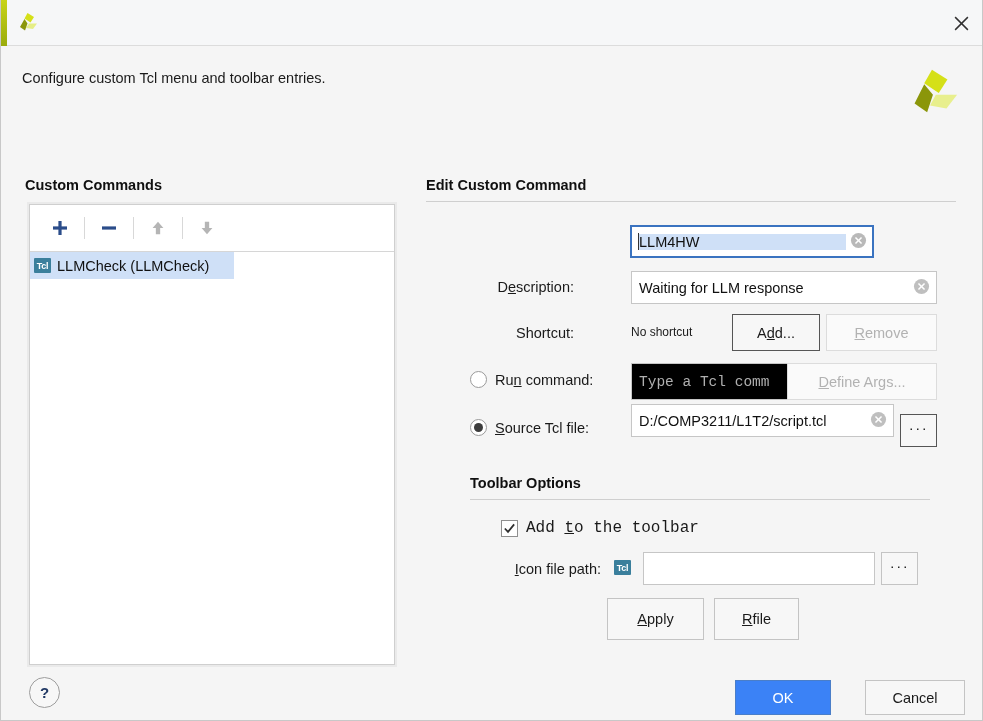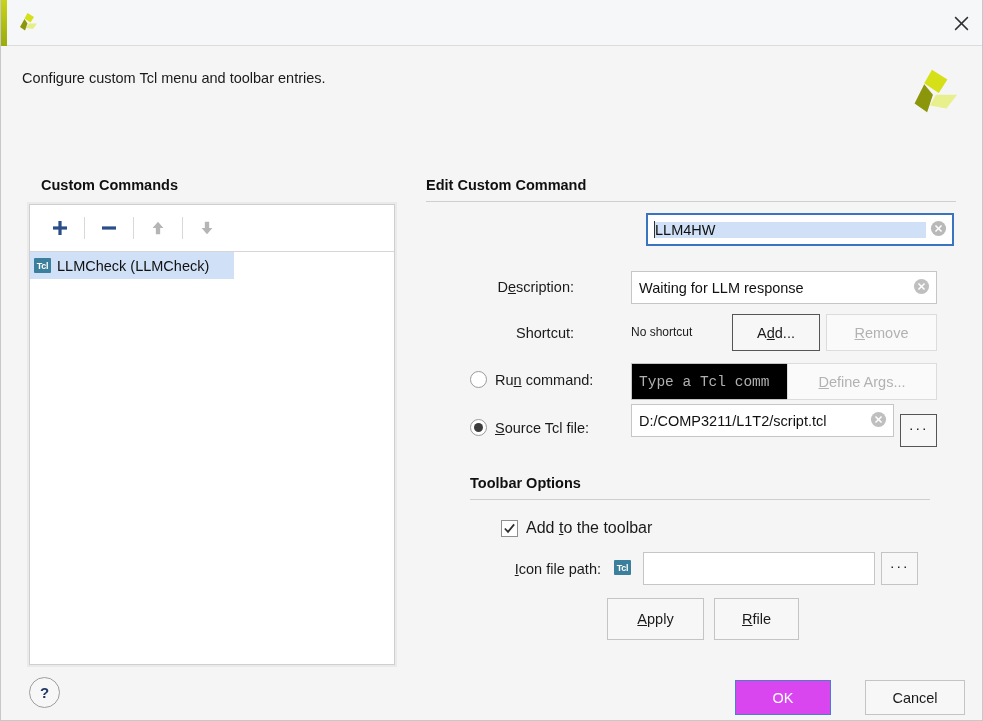--- a/index.html
+++ b/index.html
@@ -154,21 +154,21 @@
     background: #f7f7f7;
     border: 1px solid #c4c4c4;
     font-size: 14.5px;
     color: #1a1a1a;
     display: flex; align-items: center; justify-content: center;
     cursor: default;
   }
   .btn.focused { border: 1px solid #555; }
   .btn.disabled { color: #b2b2b2; border-color: #dcdcdc; background: #fafafa; }
   .btn.primary {
-    background: #d946ef; border: 1px solid #4a7ec8; color: #fff; text-align: center;
+    background: #3b82f6; border: 1px solid #4a7ec8; color: #fff; text-align: center;
   }
   .btn.dots { font-size: 15px; letter-spacing: 1.5px; padding-bottom: 6px; }
 
   .static-text {
     position: absolute;
     font-size: 12px; color: #1a1a1a;
   }
 
   
   .radio-row { position: absolute; display: flex; align-items: center; cursor: default; }
@@ -177,21 +177,21 @@
     border: 1px solid #9a9a9a; background: #fff;
     flex: none; margin-right: 8px;
     display: flex; align-items: center; justify-content: center;
   }
   .radio.checked::after {
     content: ""; width: 9px; height: 9px; border-radius: 50%;
     background: #3c3c3c;
   }
   .radio-row .rlabel { font-size: 14.5px; color: #1a1a1a; }
 
-  .check-row { position: absolute; display: flex; align-items: flex-end; cursor: default; }
+  .check-row { position: absolute; display: flex; align-items: flex-end; cursor: default; font-family: Liberation Mono, monospace; }
   .checkbox {
     width: 17px; height: 17px;
     border: 1px solid #8f8f8f; background: #fff;
     flex: none; margin-right: 8px;
     display: flex; align-items: center; justify-content: center;
   }
   .checkbox svg { display: block; }
 
   
   .help-btn {
@@ -228,21 +228,21 @@
   <div class="intro">Configure custom Tcl menu and toolbar entries.</div>
 
   <span class="brand-logo">
     <svg viewBox="0 0 60 60" width="58" height="58">
       <polygon points="31,8 47,18 38,32 23,22" fill="#d5e018"></polygon>
       <polygon points="35,34 57,34 46,48 29,45" fill="#e8ef8d"></polygon>
       <polygon points="23,23 32,34 26,52 13,43" fill="#8b960a"></polygon>
     </svg>
   </span>
 
-  <div class="sec-head" style="left:40px; top:177px;">Custom Commands</div>
+  <div class="sec-head" style="left:24px; top:177px;">Custom Commands</div>
 
   <div class="list-panel">
     <div class="list-toolbar">
       <span class="tb-btn tb-plus">
         <svg viewBox="0 0 20 20" width="20" height="20">
           <rect x="8.4" y="3" width="3.2" height="14" fill="#2b4d8a"></rect>
           <rect x="3" y="8.4" width="14" height="3.2" fill="#2b4d8a"></rect>
         </svg>
       </span>
       <span class="tb-sep"></span>
@@ -268,21 +268,21 @@
       <div class="list-item selected">
         <span class="tcl-badge">Tcl</span>
         <span>LLMCheck (LLMCheck)</span>
       </div>
     </div>
   </div>
 
   <div class="sec-head" style="left:425px; top:177px;">Edit Custom Command</div>
   <div class="sec-rule" style="left:425px; top:201px; width:530px;"></div>
 
-  <div class="txtfield focused" style="left:629px; top:213px; width:308px; height:33px;margin-left:16px;">
+  <div class="txtfield focused" style="left:629px; top:225px; width:244px; height:33px;">
     <span class="caret"></span>
       <span class="val selected-text">LLM4HW</span>
     <span class="clear-ico">
       <svg viewBox="0 0 18 18" width="17" height="17">
         <circle cx="9" cy="9" r="8" fill="#b9b9b9"></circle>
         <line x1="5.8" y1="5.8" x2="12.2" y2="12.2" stroke="#fff" stroke-width="1.6"></line>
         <line x1="12.2" y1="5.8" x2="5.8" y2="12.2" stroke="#fff" stroke-width="1.6"></line>
       </svg>
     </span>
   </div>

